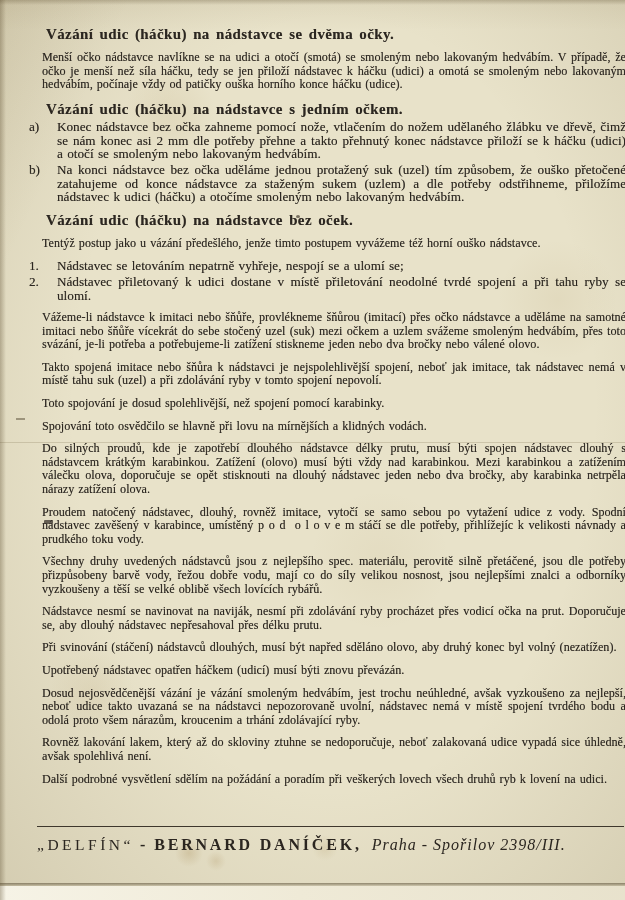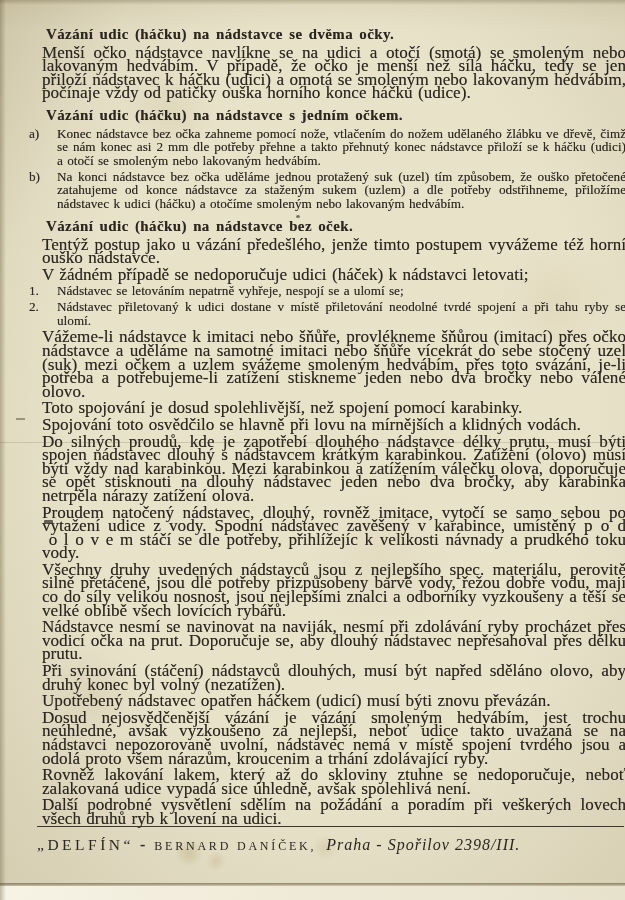--- a/index.html
+++ b/index.html
@@ -29,38 +29,38 @@
     position:absolute; left:42px; right:42px; top:26px;
     text-shadow: 0.2px 0.2px 0.35px rgba(43,38,32,0.45);
   }
   .heading {
     font-size:14.8px; line-height:16px; font-weight:bold;
     letter-spacing:0.5px; word-spacing:2px;
     margin:7.5px 0 3.5px 4px;
   }
   .heading:first-child { margin-top:0; }
   .para {
-    font-size:17px; line-height:13.6px;
-    margin:3px 0; text-align:justify;
+    font-size:12px; line-height:13.6px;
+    margin:9px 0; text-align:justify;
     letter-spacing:0.05px; word-spacing:1px;
   }
   .item {
     position:relative; font-size:13.1px; line-height:13.6px;
     margin:2.2px 0; padding-left:15px; text-align:justify;
     letter-spacing:0.05px; word-spacing:1px;
   }
   .item .marker { position:absolute; left:-13px; top:0; }
   .footer {
     position:absolute; left:37px; right:44px; top:826px;
     border-top:1.6px solid #3e372c; padding-top:9px;
     white-space:nowrap;
   }
   .footer .brand  { font-size:15.5px; letter-spacing:3.5px; }
   .footer .sep    { font-weight:bold; font-size:16px; margin:0 5px 0 2px; }
-  .footer .author { font-weight:normal; font-size:12px; letter-spacing:2.8px; }
+  .footer .author { font-weight:bold; font-size:16px; letter-spacing:2.8px; }
   .footer .address{ font-style:italic; font-size:16px; letter-spacing:1px; margin-left:6px; }
   
   .edge-left  { position:absolute; left:0; top:0; bottom:0; width:6px;
                 background:linear-gradient(to right, rgba(90,75,45,0.35), rgba(90,75,45,0)); }
   .edge-top   { position:absolute; left:0; right:0; top:0; height:5px;
                 background:linear-gradient(to bottom, rgba(90,75,45,0.28), rgba(90,75,45,0)); }
   .edge-right { position:absolute; right:0; top:0; bottom:0; width:4px;
                 background:linear-gradient(to left, rgba(90,75,45,0.18), rgba(90,75,45,0)); }
   .fold-line  { position:absolute; left:0; right:0; top:883px; height:3px;
                 background:linear-gradient(to bottom, rgba(74,62,38,0.55), rgba(74,62,38,0.12)); }
@@ -89,40 +89,40 @@
       <span class="marker">a)</span>
       <span>Konec nádstavce bez očka zahneme pomocí nože, vtlačením do nožem udělaného žlábku ve dřevě, čimž se nám konec asi 2 mm dle potřeby přehne a takto přehnutý konec nádstavce přiloží se k háčku (udici) a otočí se smoleným nebo lakovaným hedvábím.</span>
     </div>
     <div class="item">
       <span class="marker">b)</span>
       <span>Na konci nádstavce bez očka uděláme jednou protažený suk (uzel) tím způsobem, že ouško přetočené zatahujeme od konce nádstavce za staženým sukem (uzlem) a dle potřeby odstřihneme, přiložíme nádstavec k udici (háčku) a otočíme smoleným nebo lakovaným hedvábím.</span>
     </div>
 
     <h3 class="heading">Vázání udic (háčku) na nádstavce bez oček.</h3>
     <p class="para">Tentýž postup jako u vázání předešlého, jenže timto postupem vyvážeme též horní ouško nádstavce.</p>
-    <p class="para">V žádném případě se nedoporučuje udici (háček) k nádstavci letovati;</p>
     <div class="item">
       <span class="marker">1.</span>
       <span>Nádstavec se letováním nepatrně vyhřeje, nespojí se a ulomí se;</span>
     </div>
     <div class="item">
       <span class="marker">2.</span>
       <span>Nádstavec přiletovaný k udici dostane v místě přiletování neodolné tvrdé spojení a při tahu ryby se ulomí.</span>
     </div>
 
     <p class="para">Vážeme-li nádstavce k imitaci nebo šňůře, provlékneme šňůrou (imitací) přes očko nádstavce a uděláme na samotné imitaci nebo šňůře vícekrát do sebe stočený uzel (suk) mezi očkem a uzlem svážeme smoleným hedvábím, přes toto svázání, je-li potřeba a potřebujeme-li zatížení stiskneme jeden nebo dva bročky nebo válené olovo.</p>
+    <p class="para">Takto spojená imitace nebo šňůra k nádstavci je nejspolehlivější spojení, neboť jak imitace, tak nádstavec nemá v místě tahu suk (uzel) a při zdolávání ryby v tomto spojení nepovolí.</p>
     <p class="para">Toto spojování je dosud spolehlivější, než spojení pomocí karabinky.</p>
     <p class="para">Spojování toto osvědčilo se hlavně při lovu na mírnějších a klidných vodách.</p>
     <p class="para">Do silných proudů, kde je zapotřebí dlouhého nádstavce délky prutu, musí býti spojen nádstavec dlouhý s nádstavcem krátkým karabinkou. Zatížení (olovo) musí býti vždy nad karabinkou. Mezi karabinkou a zatížením válečku olova, doporučuje se opět stisknouti na dlouhý nádstavec jeden nebo dva bročky, aby karabinka netrpěla nárazy zatížení olova.</p>
     <p class="para">Proudem natočený nádstavec, dlouhý, rovněž imitace, vytočí se samo sebou po vytažení udice z vody. Spodní nádstavec zavěšený v karabince, umístěný p&nbsp;o&nbsp;d &nbsp;o&nbsp;l&nbsp;o&nbsp;v&nbsp;e&nbsp;m stáčí se dle potřeby, přihlížejíc k velikosti návnady a prudkého toku vody.</p>
     <p class="para">Všechny druhy uvedených nádstavců jsou z nejlepšího spec. materiálu, perovitě silně přetáčené, jsou dle potřeby přizpůsobeny barvě vody, řežou dobře vodu, mají co do síly velikou nosnost, jsou nejlepšími znalci a odborníky vyzkoušeny a těší se velké oblibě všech lovících rybářů.</p>
     <p class="para">Nádstavce nesmí se navinovat na naviják, nesmí při zdolávání ryby procházet přes vodicí očka na prut. Doporučuje se, aby dlouhý nádstavec nepřesahoval přes délku prutu.</p>
     <p class="para">Při svinování (stáčení) nádstavců dlouhých, musí být napřed sděláno olovo, aby druhý konec byl volný (nezatížen).</p>
     <p class="para">Upotřebený nádstavec opatřen háčkem (udicí) musí býti znovu převázán.</p>
-    <p class="para">Dosud nejosvědčenější vázání je vázání smoleným hedvábím, jest trochu neúhledné, avšak vyzkoušeno za nejlepší, neboť udice takto uvazaná se na nádstavci nepozorovaně uvolní, nádstavec nemá v místě spojení tvrdého jsou a odolá proto všem nárazům, kroucenim a trhání zdolávající ryby.</p>
+    <p class="para">Dosud nejosvědčenější vázání je vázání smoleným hedvábím, jest trochu neúhledné, avšak vyzkoušeno za nejlepší, neboť udice takto uvazaná se na nádstavci nepozorovaně uvolní, nádstavec nemá v místě spojení tvrdého bodu a odolá proto všem nárazům, kroucenim a trhání zdolávající ryby.</p>
     <p class="para">Rovněž lakování lakem, který až do skloviny ztuhne se nedoporučuje, neboť zalakovaná udice vypadá sice úhledně, avšak spolehlivá není.</p>
     <p class="para">Další podrobné vysvětlení sdělím na požádání a poradím při veškerých lovech všech druhů ryb k lovení na udici.</p>
   </div>
 
   <div class="footer">
     <span class="brand">„DELFÍN“</span>
     <span class="sep">-</span>
     <span class="author">BERNARD DANÍČEK,</span>
     <span class="address">Praha - Spořilov 2398/III.</span>
   </div>

